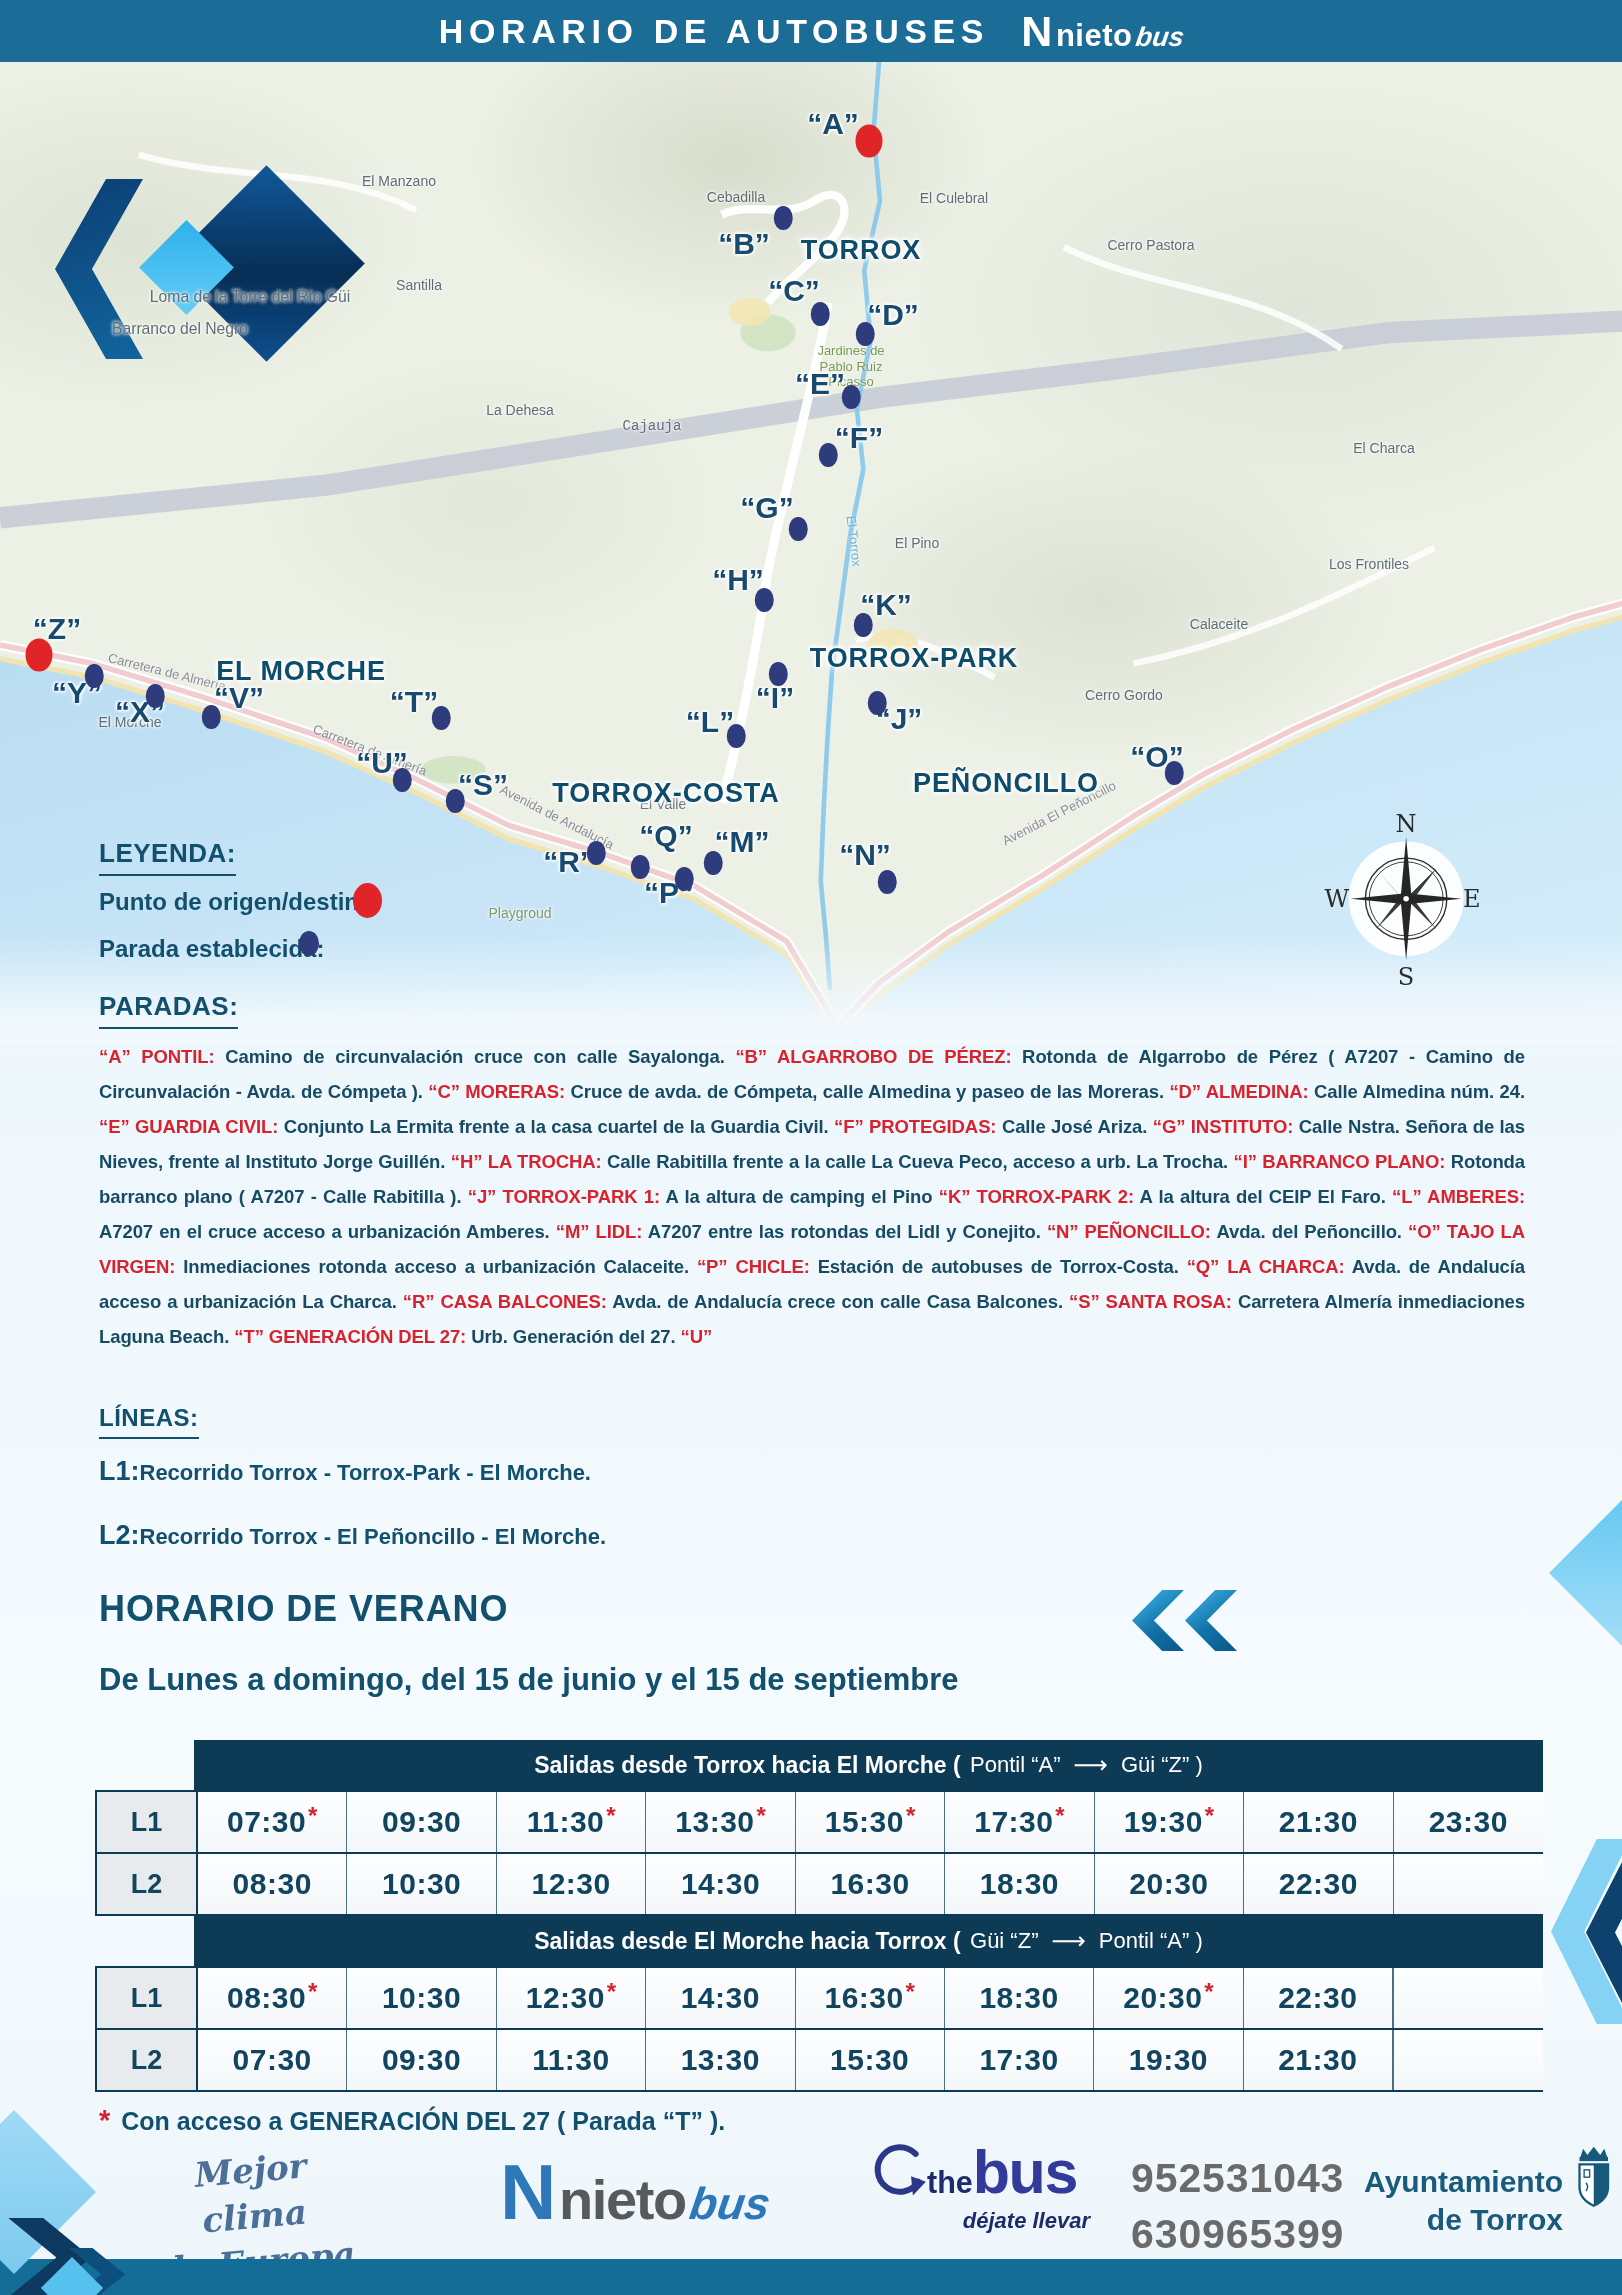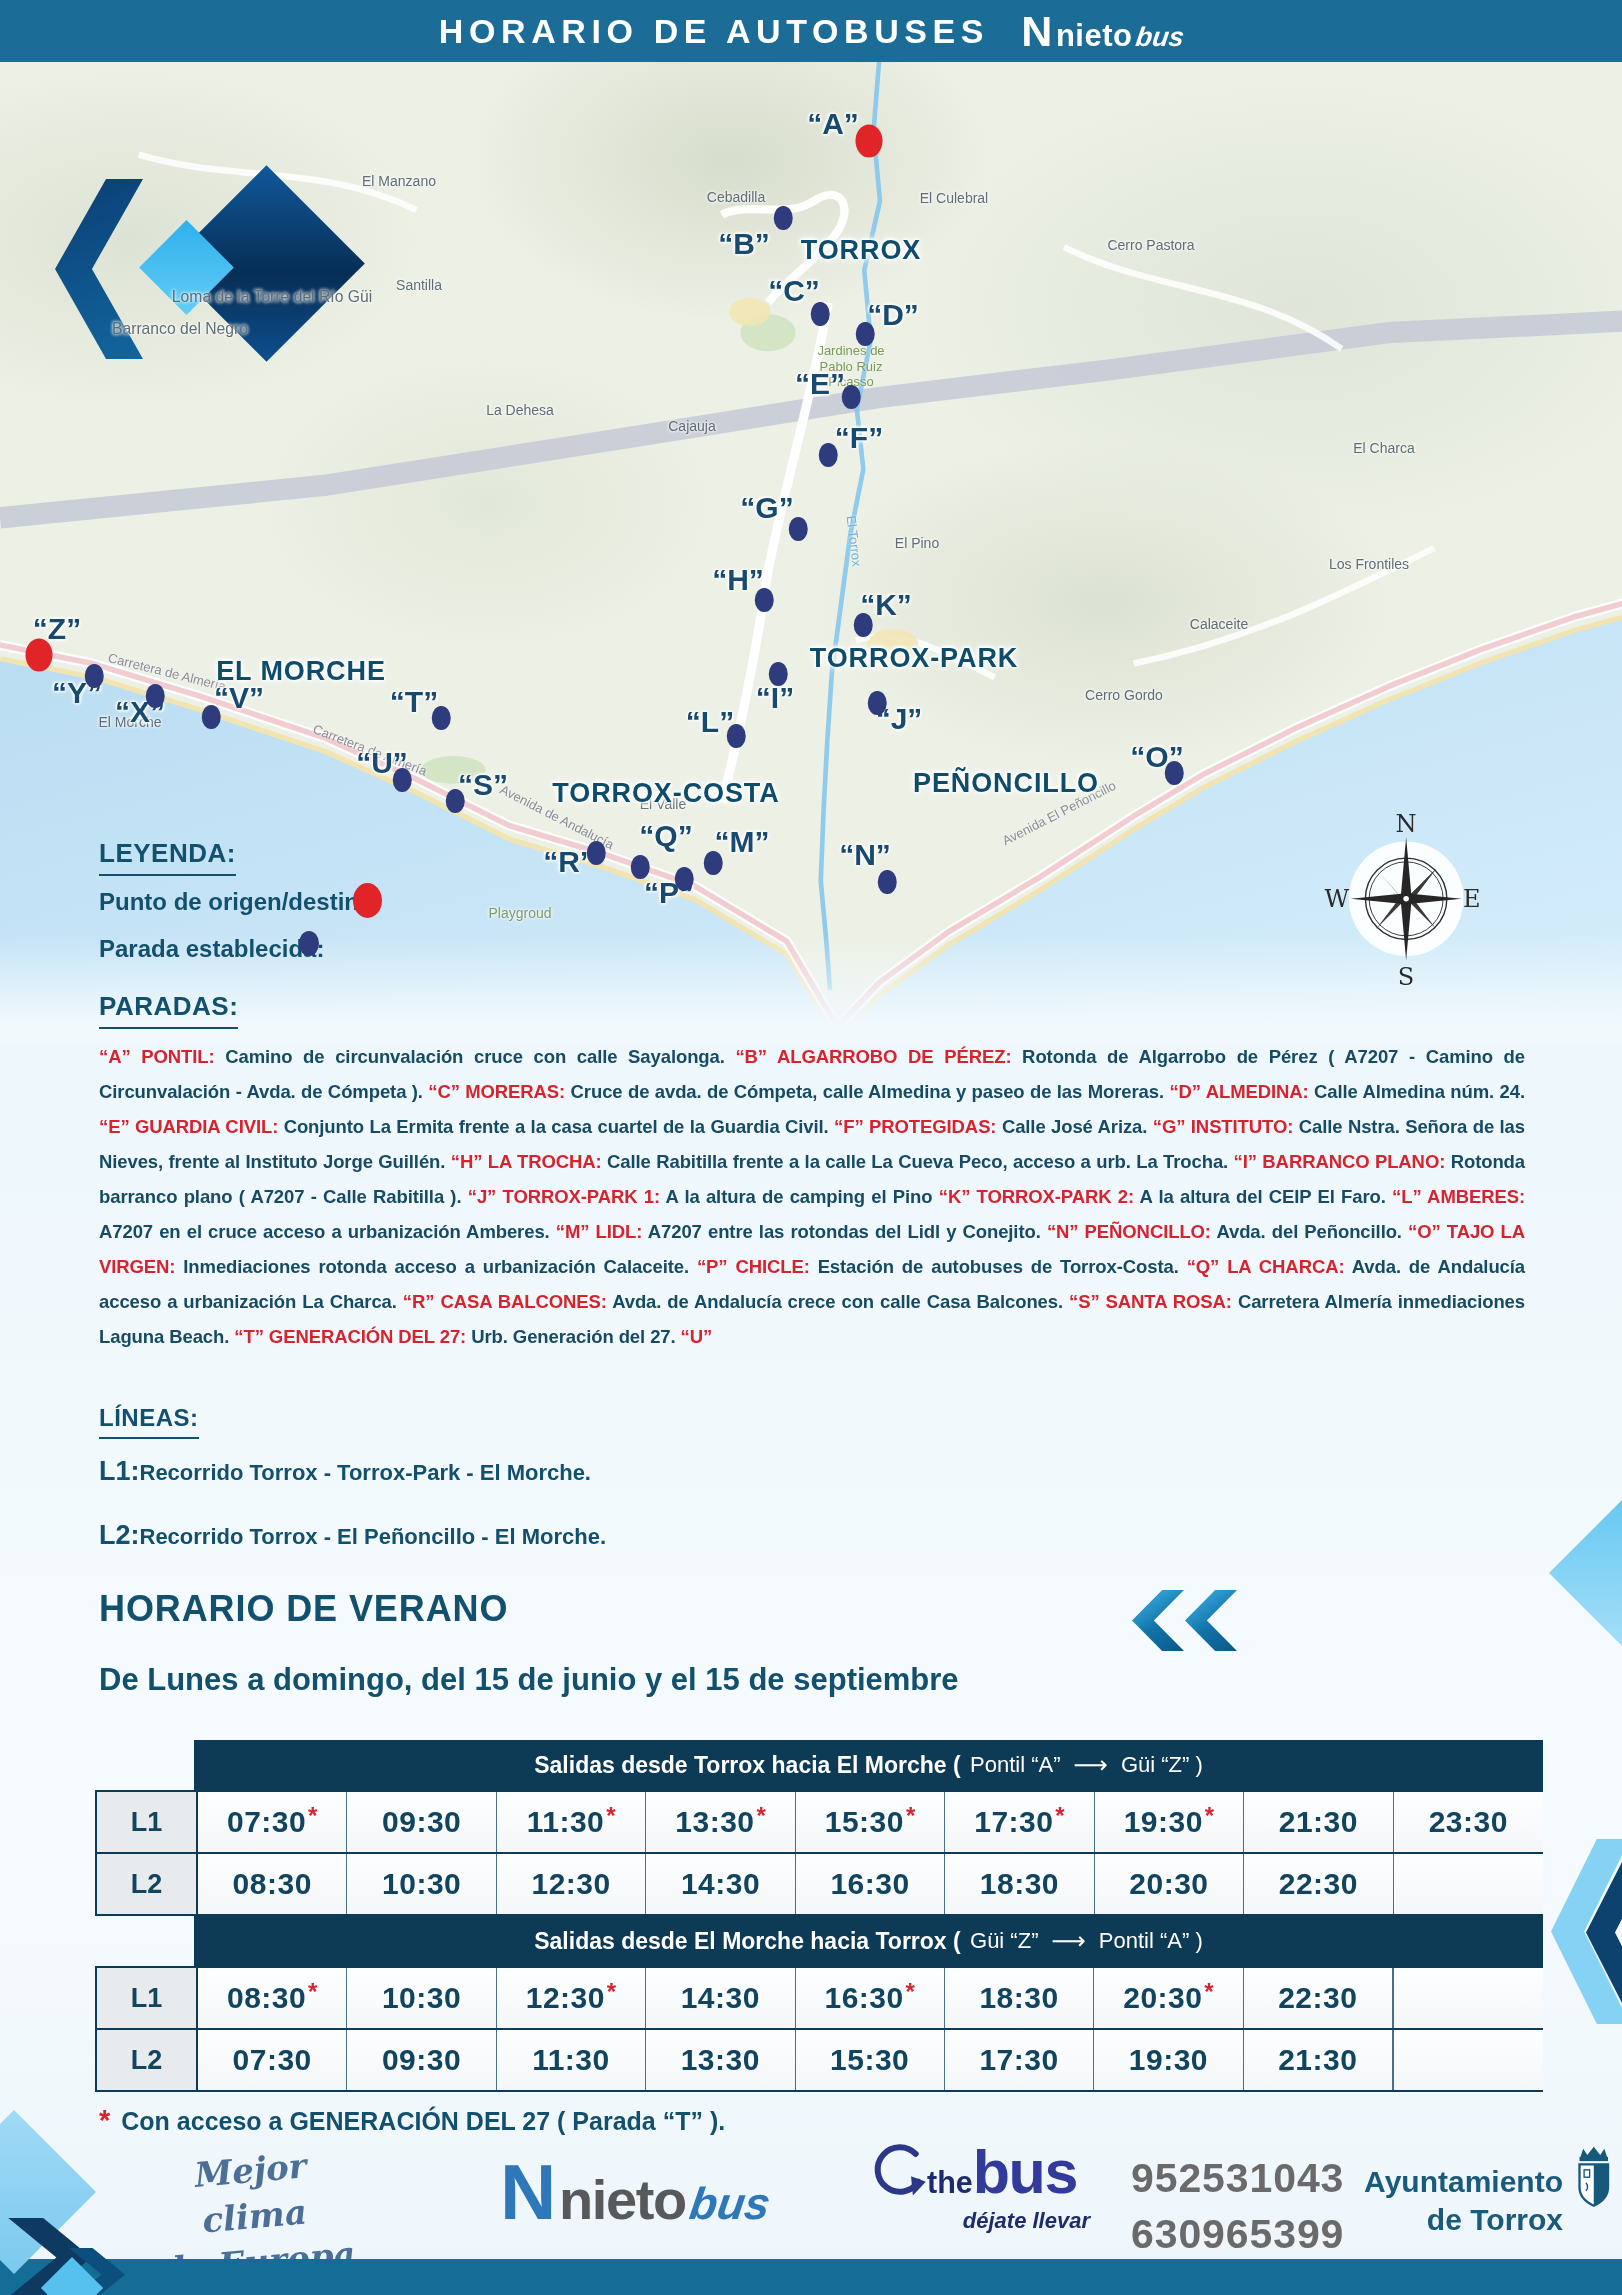--- a/index.html
+++ b/index.html
@@ -175,25 +175,25 @@
   <div class="abs place" style="left:736px;top:197px;">Cebadilla</div>
   <div class="abs place" style="left:954px;top:198px;">El Culebral</div>
   <div class="abs place" style="left:1151px;top:245px;">Cerro Pastora</div>
   <div class="abs place" style="left:419px;top:285px;">Santilla</div>
   <div class="abs place" style="left:520px;top:410px;">La Dehesa</div>
   <div class="abs place" style="left:917px;top:543px;">El Pino</div>
   <div class="abs place" style="left:1384px;top:448px;">El Charca</div>
   <div class="abs place" style="left:1369px;top:564px;">Los Frontiles</div>
   <div class="abs place" style="left:1219px;top:624px;">Calaceite</div>
   <div class="abs place" style="left:1124px;top:695px;">Cerro Gordo</div>
-  <div class="abs place" style="left:692px;top:426px;">Cajauja</div>
+  <div class="abs place" style="left:652px;top:426px;font-family:Liberation Mono, monospace;">Cajauja</div>
   <div class="abs place" style="left:663px;top:804px;">El Valle</div>
   <div class="abs place" style="left:130px;top:722px;">El Morche</div>
   <div class="abs place green" style="left:520px;top:913px;">Playgroud</div>
-  <div class="abs place big" style="left:272px;top:297px;">Loma de la Torre del Río Güi</div>
+  <div class="abs place big" style="left:250px;top:297px;">Loma de la Torre del Río Güi</div>
   <div class="abs place big" style="left:180px;top:329px;">Barranco del Negro</div>
 
   <div class="abs greenlbl" style="left:851px;top:367px;">
     <div>Jardines de</div>
     <div>Pablo Ruiz</div>
     <div>Picasso</div>
   </div>
 
   <div class="abs roadlbl" style="left:167px;top:672px;--r:14deg;">Carretera de Almería</div>
   <div class="abs roadlbl" style="left:370px;top:750px;--r:21deg;">Carretera de Almería</div>

